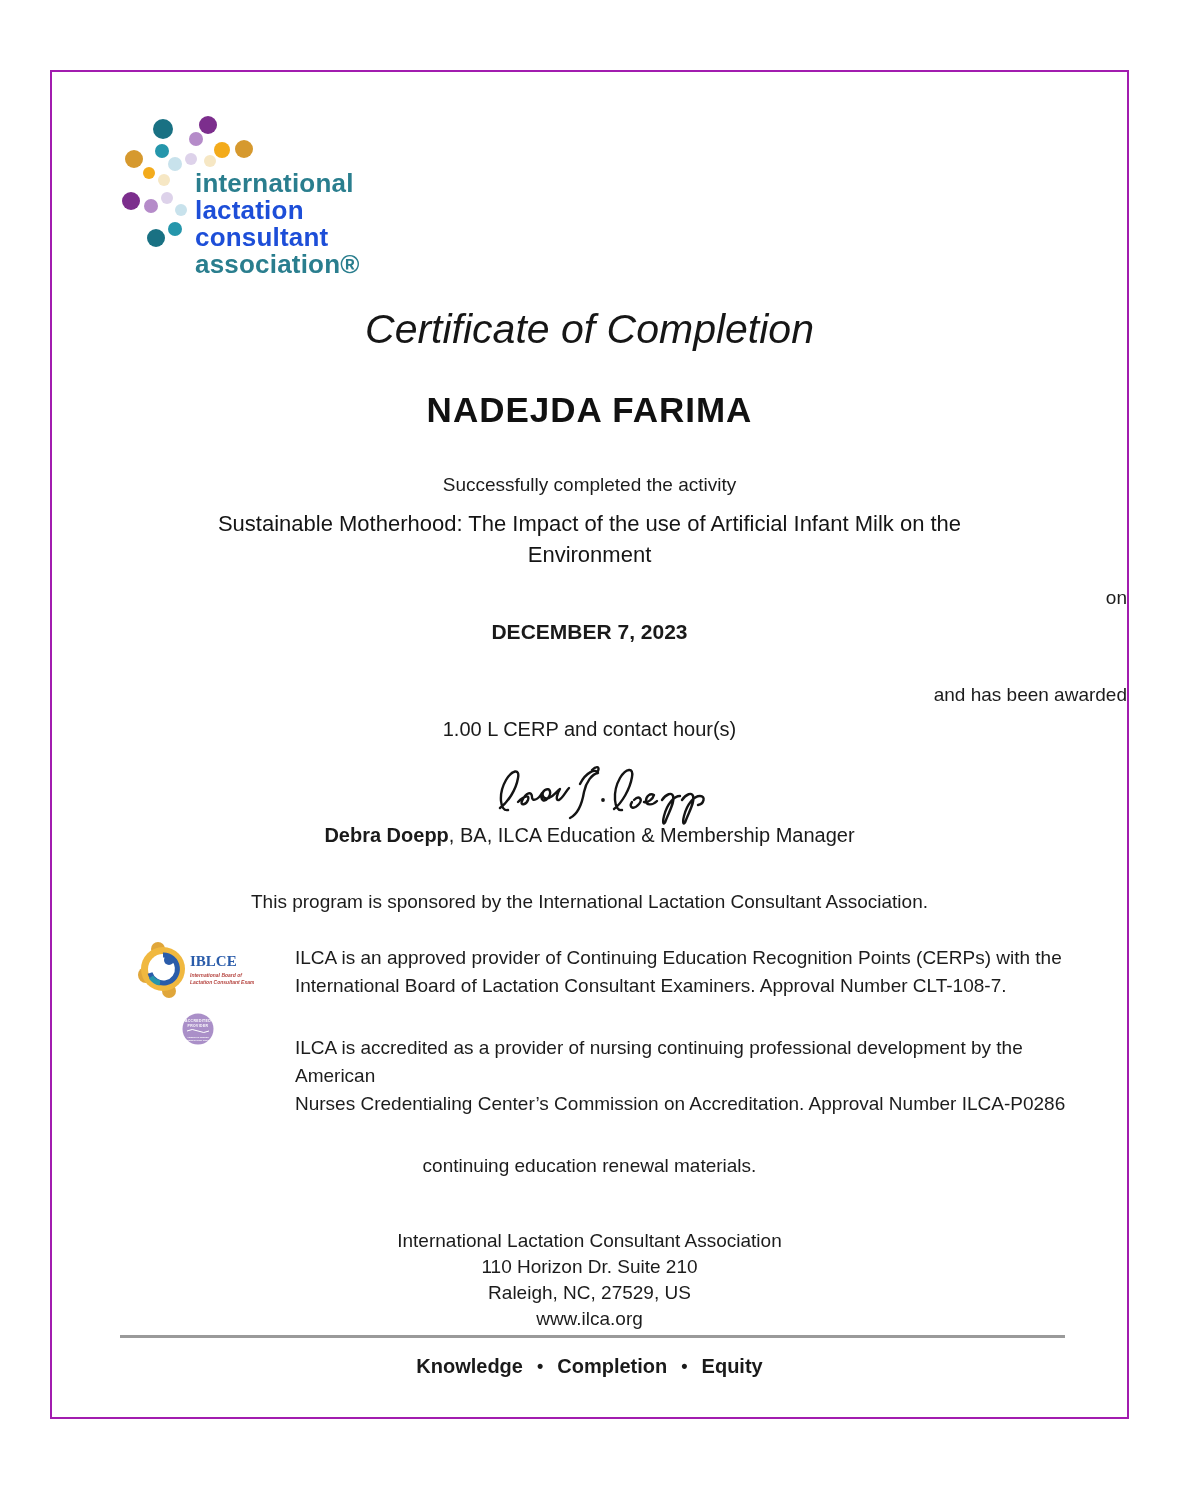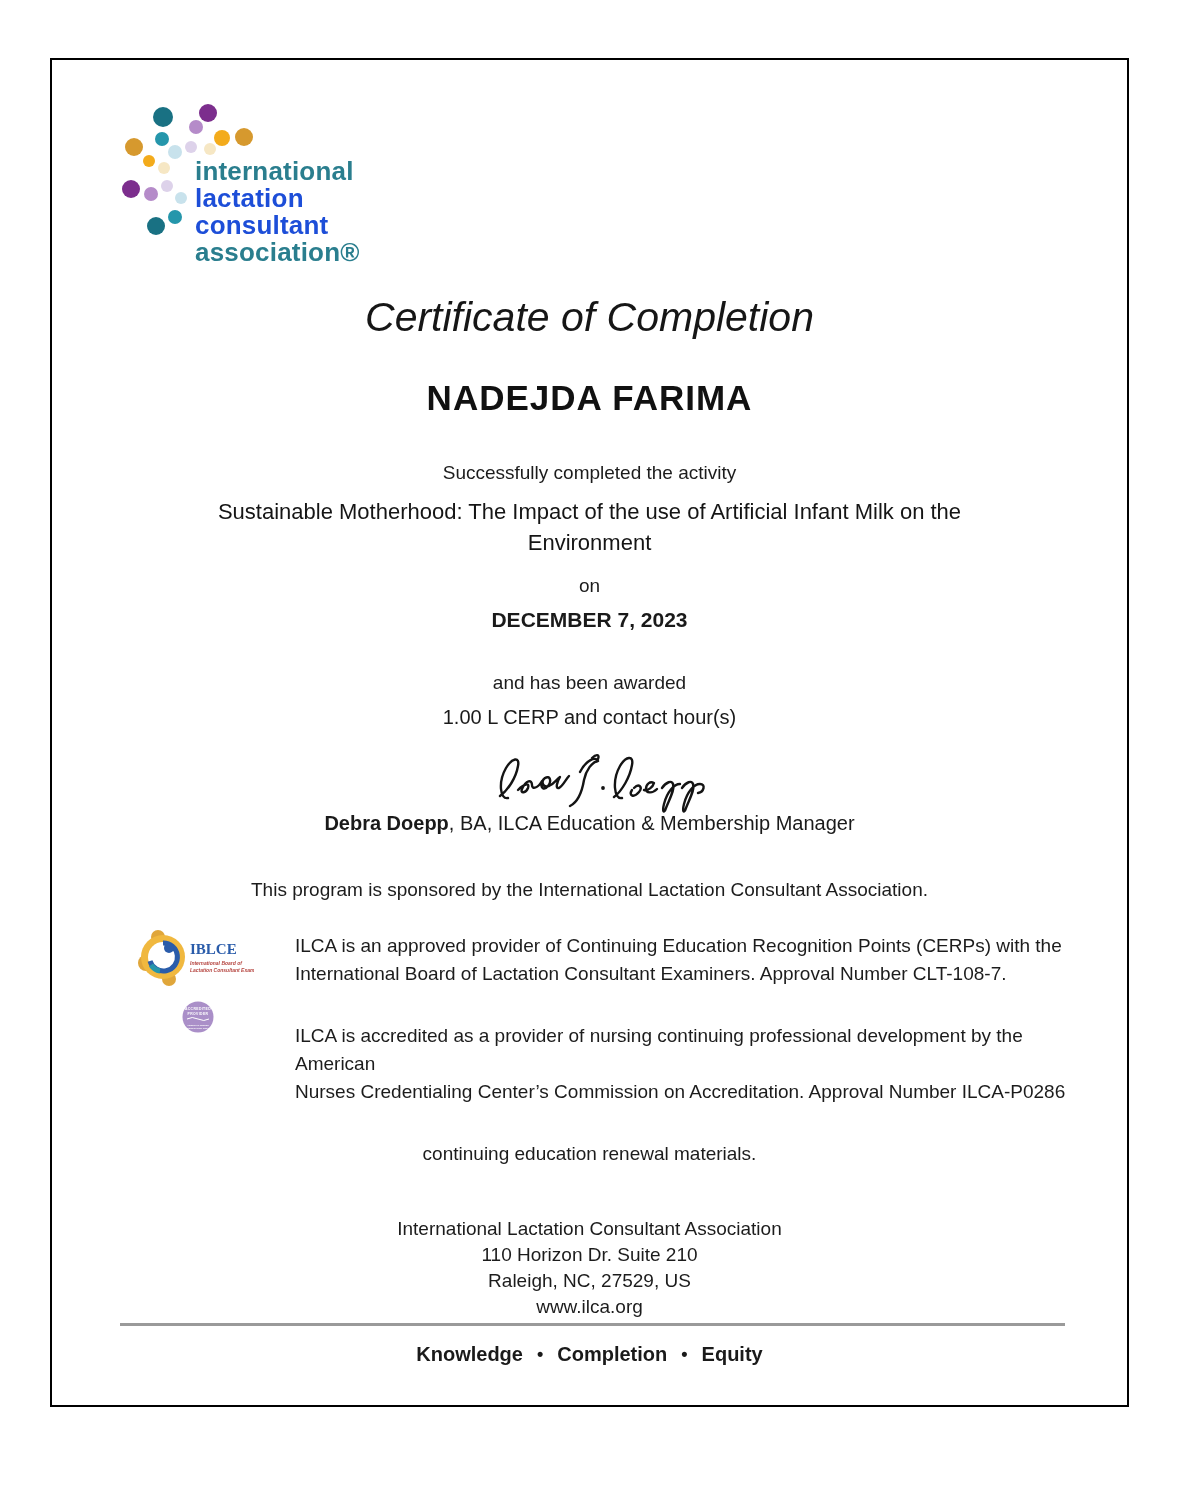--- a/index.html
+++ b/index.html
@@ -1,32 +1,32 @@
 <!DOCTYPE html>
 <html><head>
 <meta charset="utf-8">
 <style>
   html,body{margin:0;padding:0;background:#ffffff;}
   body{width:1183px;height:1495px;position:relative;font-family:"Liberation Sans",sans-serif;color:#1a1a1a;}
-  .cert{position:absolute;left:50px;top:58px;width:1079px;height:1349px;border:2px solid #000000;background:#ffffff;box-sizing:border-box;}
+  .cert{position:absolute;left:50px;top:70px;width:1079px;height:1349px;border:2px solid #a21caf;background:#ffffff;box-sizing:border-box;}
   .abs{position:absolute;}
   .center{left:0;right:0;text-align:center;}
   .dot{position:absolute;border-radius:50%;}
   .logo-text{position:absolute;left:143px;top:98px;font-weight:700;letter-spacing:0.2px;}
   .logo-line{font-size:26px;line-height:27px;}
   .t-teal{color:#2a7e8e;}
   .t-purple{color:#1d4ed8;}
   .title{top:234px;font-size:41px;font-style:italic;font-weight:500;color:#161616;}
   .name{top:318px;font-size:35px;font-weight:800;letter-spacing:1px;color:#111;}
   .body19{font-size:19px;color:#1c1c1c;}
   .completed{top:402px;}
   .activity{top:436px;font-size:22px;line-height:31px;font-weight:500;color:#151515;}
-  .on{top:515px;}
+  .on{top:515px;text-align:right;}
   .date{top:548px;font-size:21px;font-weight:700;}
-  .awarded{top:612px;}
+  .awarded{top:612px;text-align:right;}
   .award{top:646px;font-size:20px;}
   .sig{position:absolute;left:440px;top:686px;width:225px;height:75px;}
   .signer{top:752px;font-size:20px;}
   .sponsor{top:816px;line-height:27px;}
   .prov-text{position:absolute;left:243px;text-align:left;line-height:28px;}
   .note{top:1080px;line-height:28px;}
   .footerblock{top:1156px;line-height:26px;}
   .divider{position:absolute;left:68px;top:1263px;width:945px;height:3px;background:#9a9a9a;}
   .motto{top:1283px;font-size:20px;font-weight:700;}
   .motto .bullet{margin:0 14px;font-size:18px;position:relative;top:-1px;}

